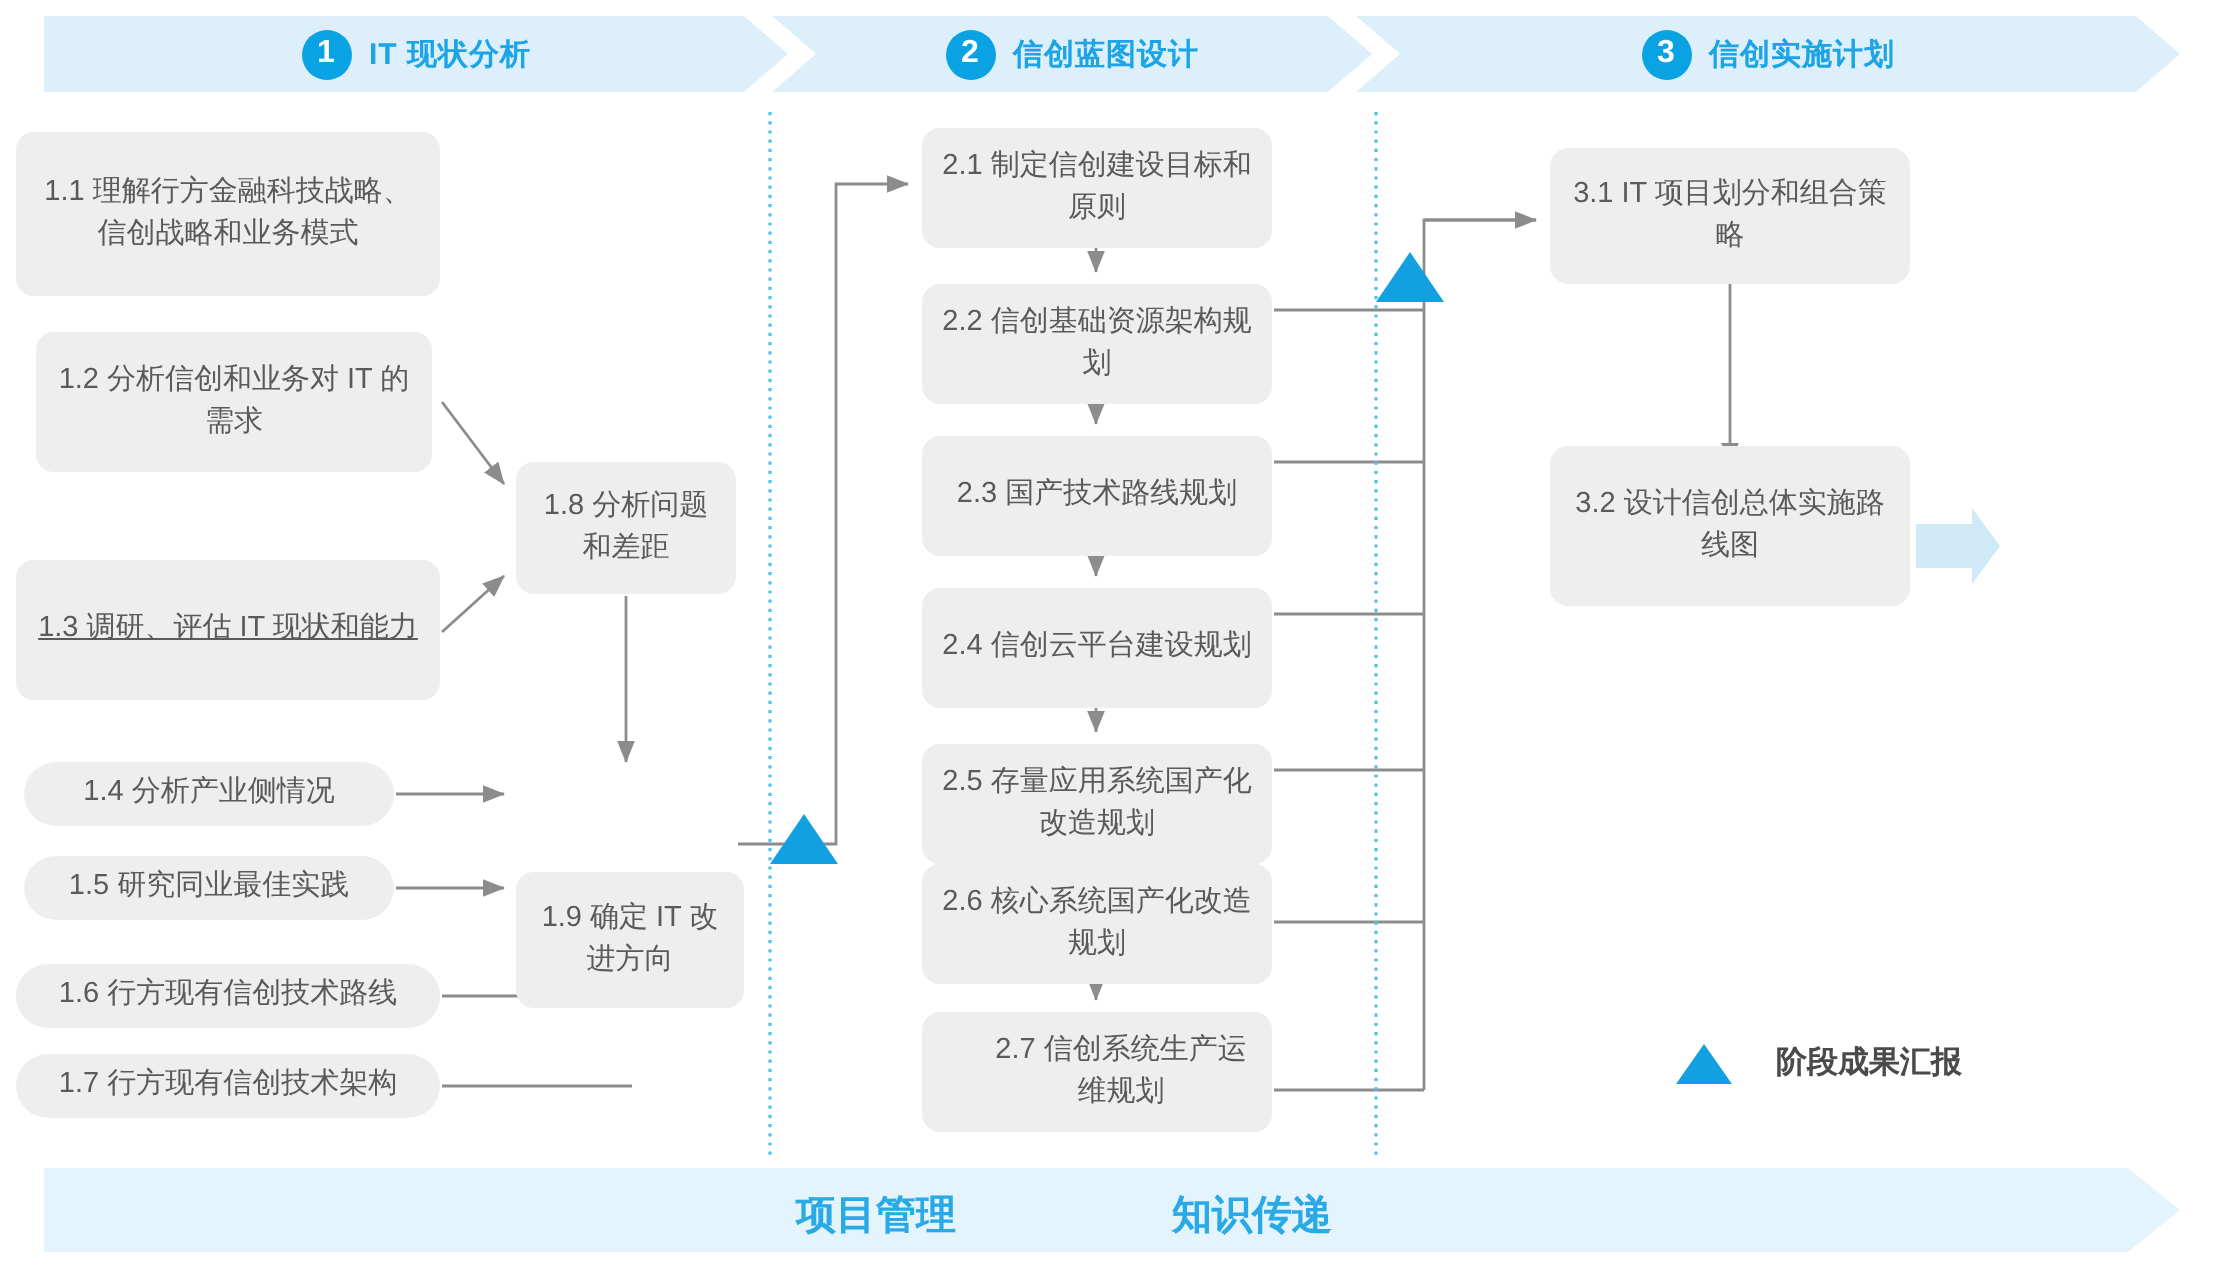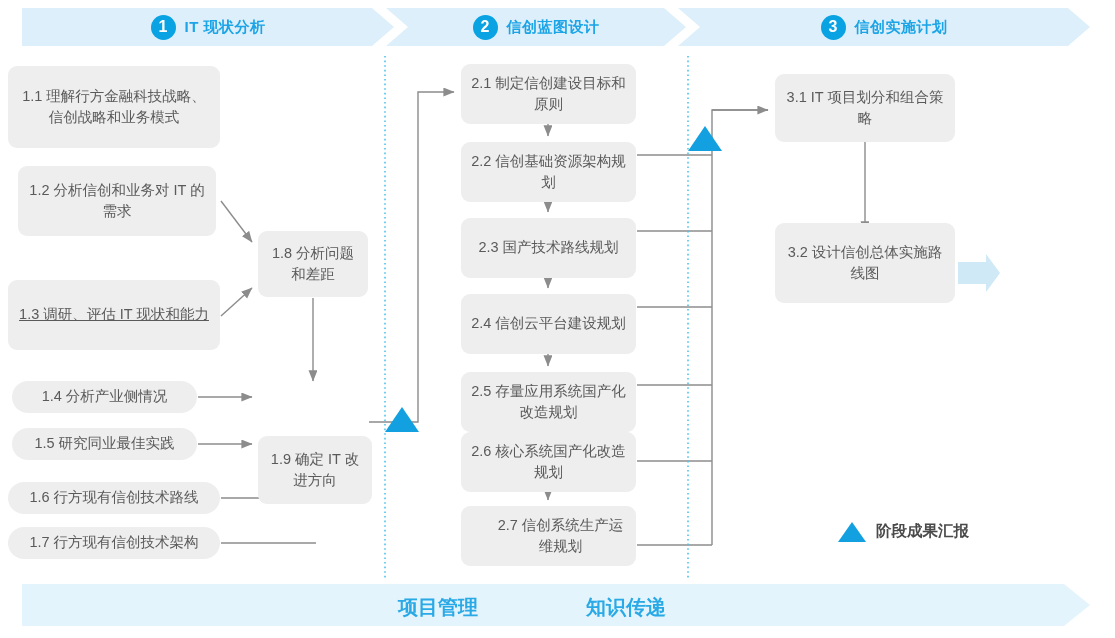--- a/index.html
+++ b/index.html
@@ -30,21 +30,21 @@
   .result-box{position:absolute;background:#7fd2f0;border-radius:8px;color:#ffffff;
       font-size:15px;font-weight:bold;line-height:1.35;display:flex;align-items:center;
       justify-content:center;text-align:center;}
 
   
   .bottom-band{position:absolute;left:22px;top:584px;width:1068px;height:42px;
       background:#e4f4fc;clip-path:polygon(0 0, calc(100% - 26px) 0, 100% 50%, calc(100% - 26px) 100%, 0 100%);}
   .bottom-label{position:absolute;top:594px;color:#29a9e6;font-size:20px;font-weight:bold;white-space:nowrap;}
 
   
-  .legend{position:absolute;left:838px;top:521px;display:flex;align-items:center;gap:10px;}
+  .legend{position:absolute;left:838px;top:521px;display:flex;align-items:center;gap:22px;}
   .legend-tri{width:0;height:0;border-left:14px solid transparent;border-right:14px solid transparent;
       border-bottom:20px solid #13a0e0;}
   .legend-text{color:#4a4a4a;font-size:15.5px;font-weight:bold;white-space:nowrap;}
 
   
   .tri{position:absolute;width:0;height:0;border-left:17px solid transparent;
       border-right:17px solid transparent;border-bottom:25px solid #13a0e0;}
 
   
   svg.links{position:absolute;left:0;top:0;width:1115px;height:638px;pointer-events:none;}

